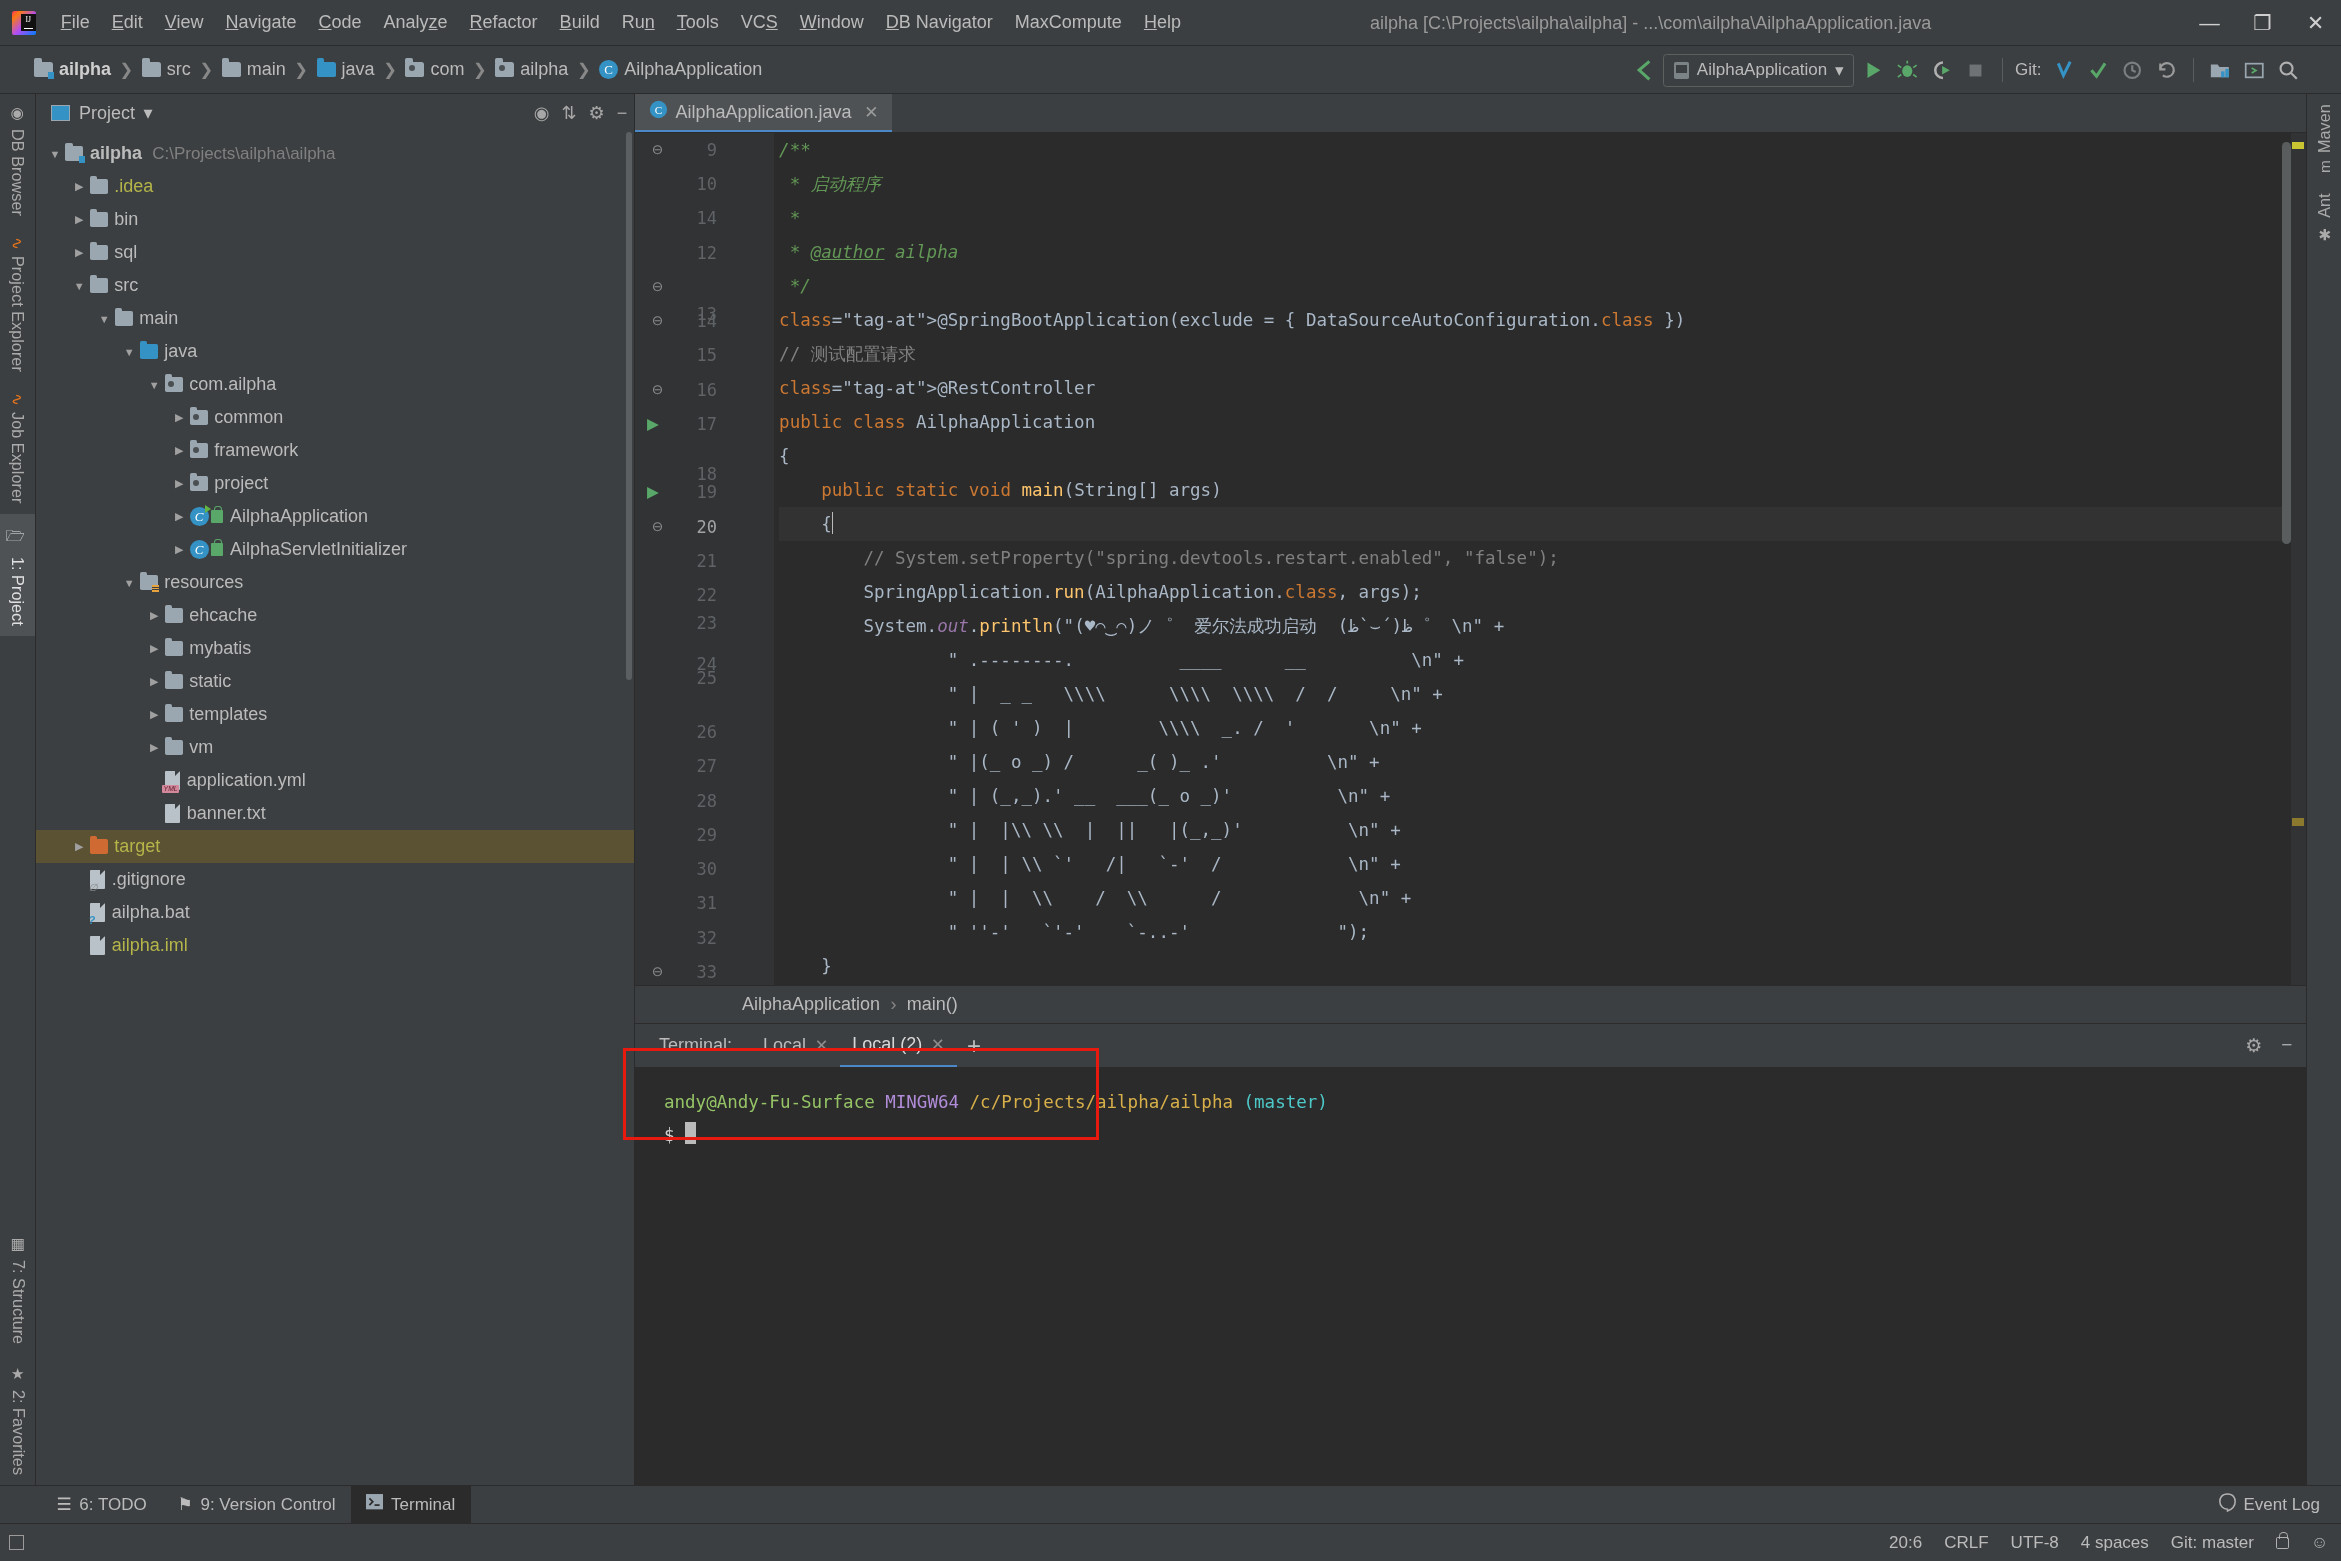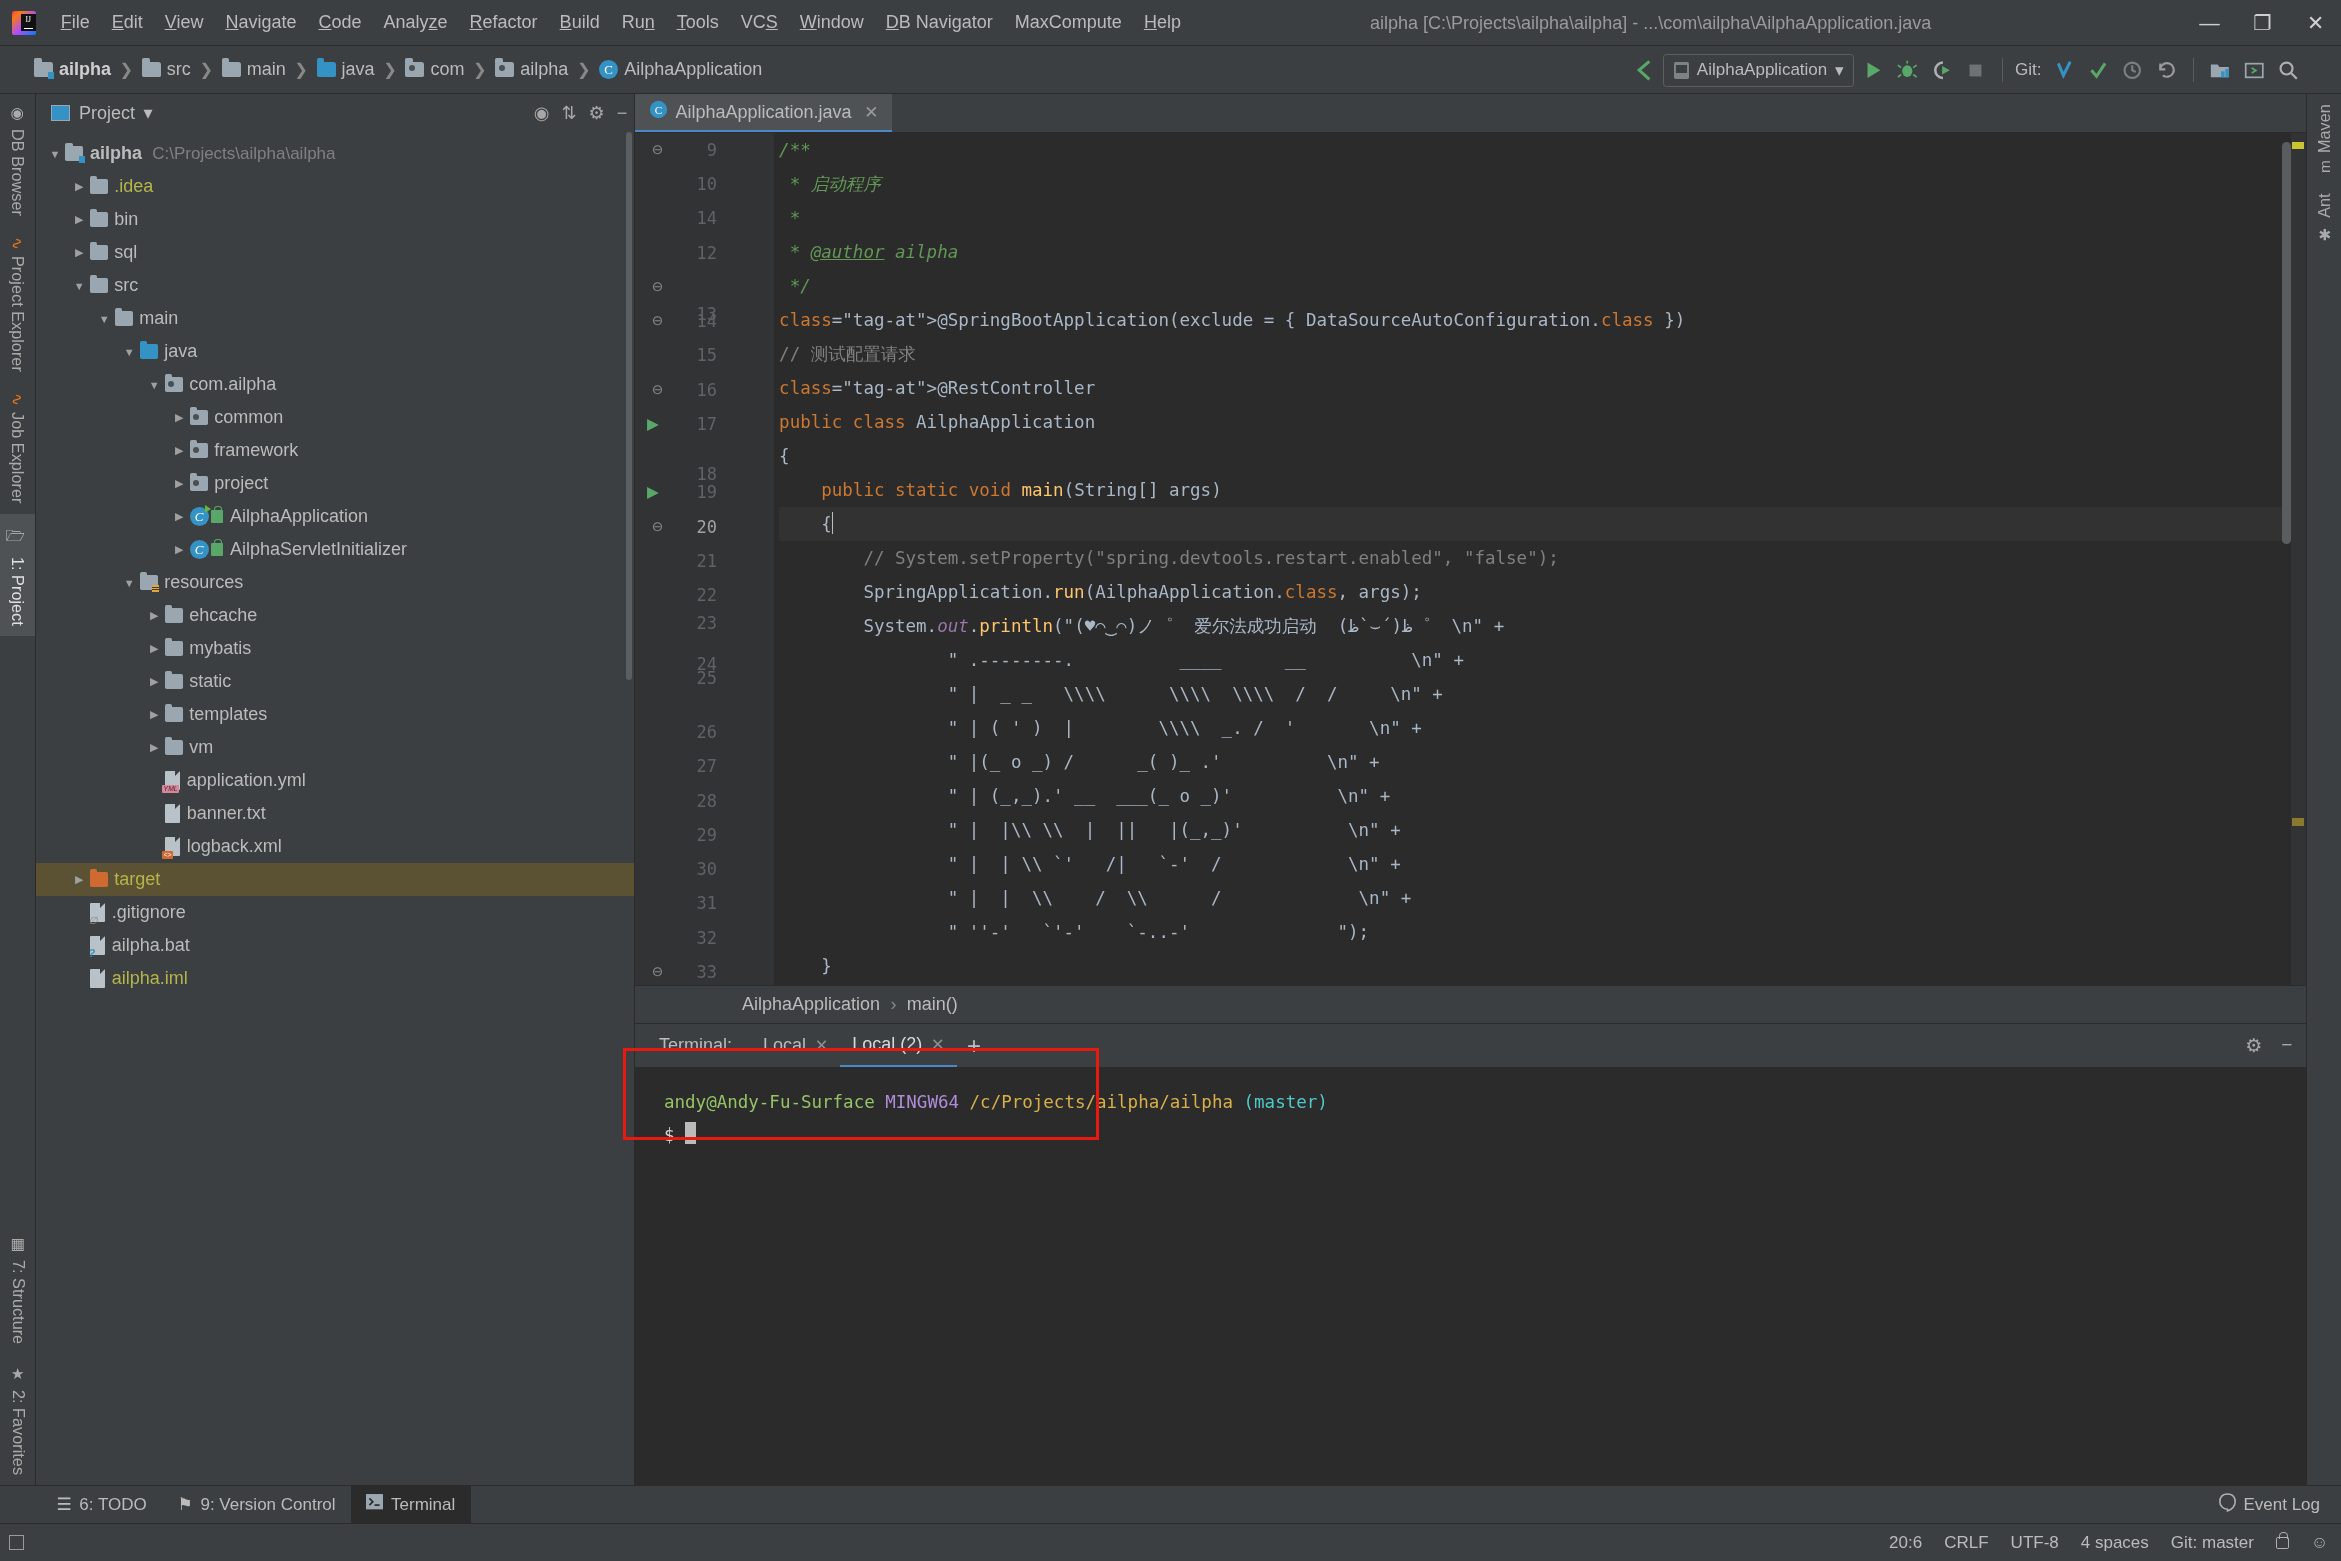--- a/index.html
+++ b/index.html
@@ -589,31 +589,20 @@
           </div>
           <div class="trow" style="padding-left: 108px;">
             <span class="arr empty">▶</span>
             <span class="ic">
               <span style="display: inline-flex; align-items: center; position: relative;">
                 <i class="fdoc"></i>
               </span>
             </span>
             <span class="nm">banner.txt</span>
           </div>
-          <div class="trow" style="padding-left: 108px;">
-            <span class="arr empty">▶</span>
-            <span class="ic">
-              <span style="display: inline-flex; align-items: center; position: relative;">
-                <i class="fdoc">
-                  <i class="tag xml">&lt;&gt;</i>
-                </i>
-              </span>
-            </span>
-            <span class="nm">logback.xml</span>
-          </div>
           <div class="trow sel" style="padding-left: 33px;">
             <span class="arr">▶</span>
             <span class="ic">
               <span style="display: inline-flex; align-items: center; position: relative;">
                 <i class="fi folder orange"></i>
               </span>
             </span>
             <span class="nm yellow">target</span>
           </div>
           <div class="trow" style="padding-left: 33px;">

